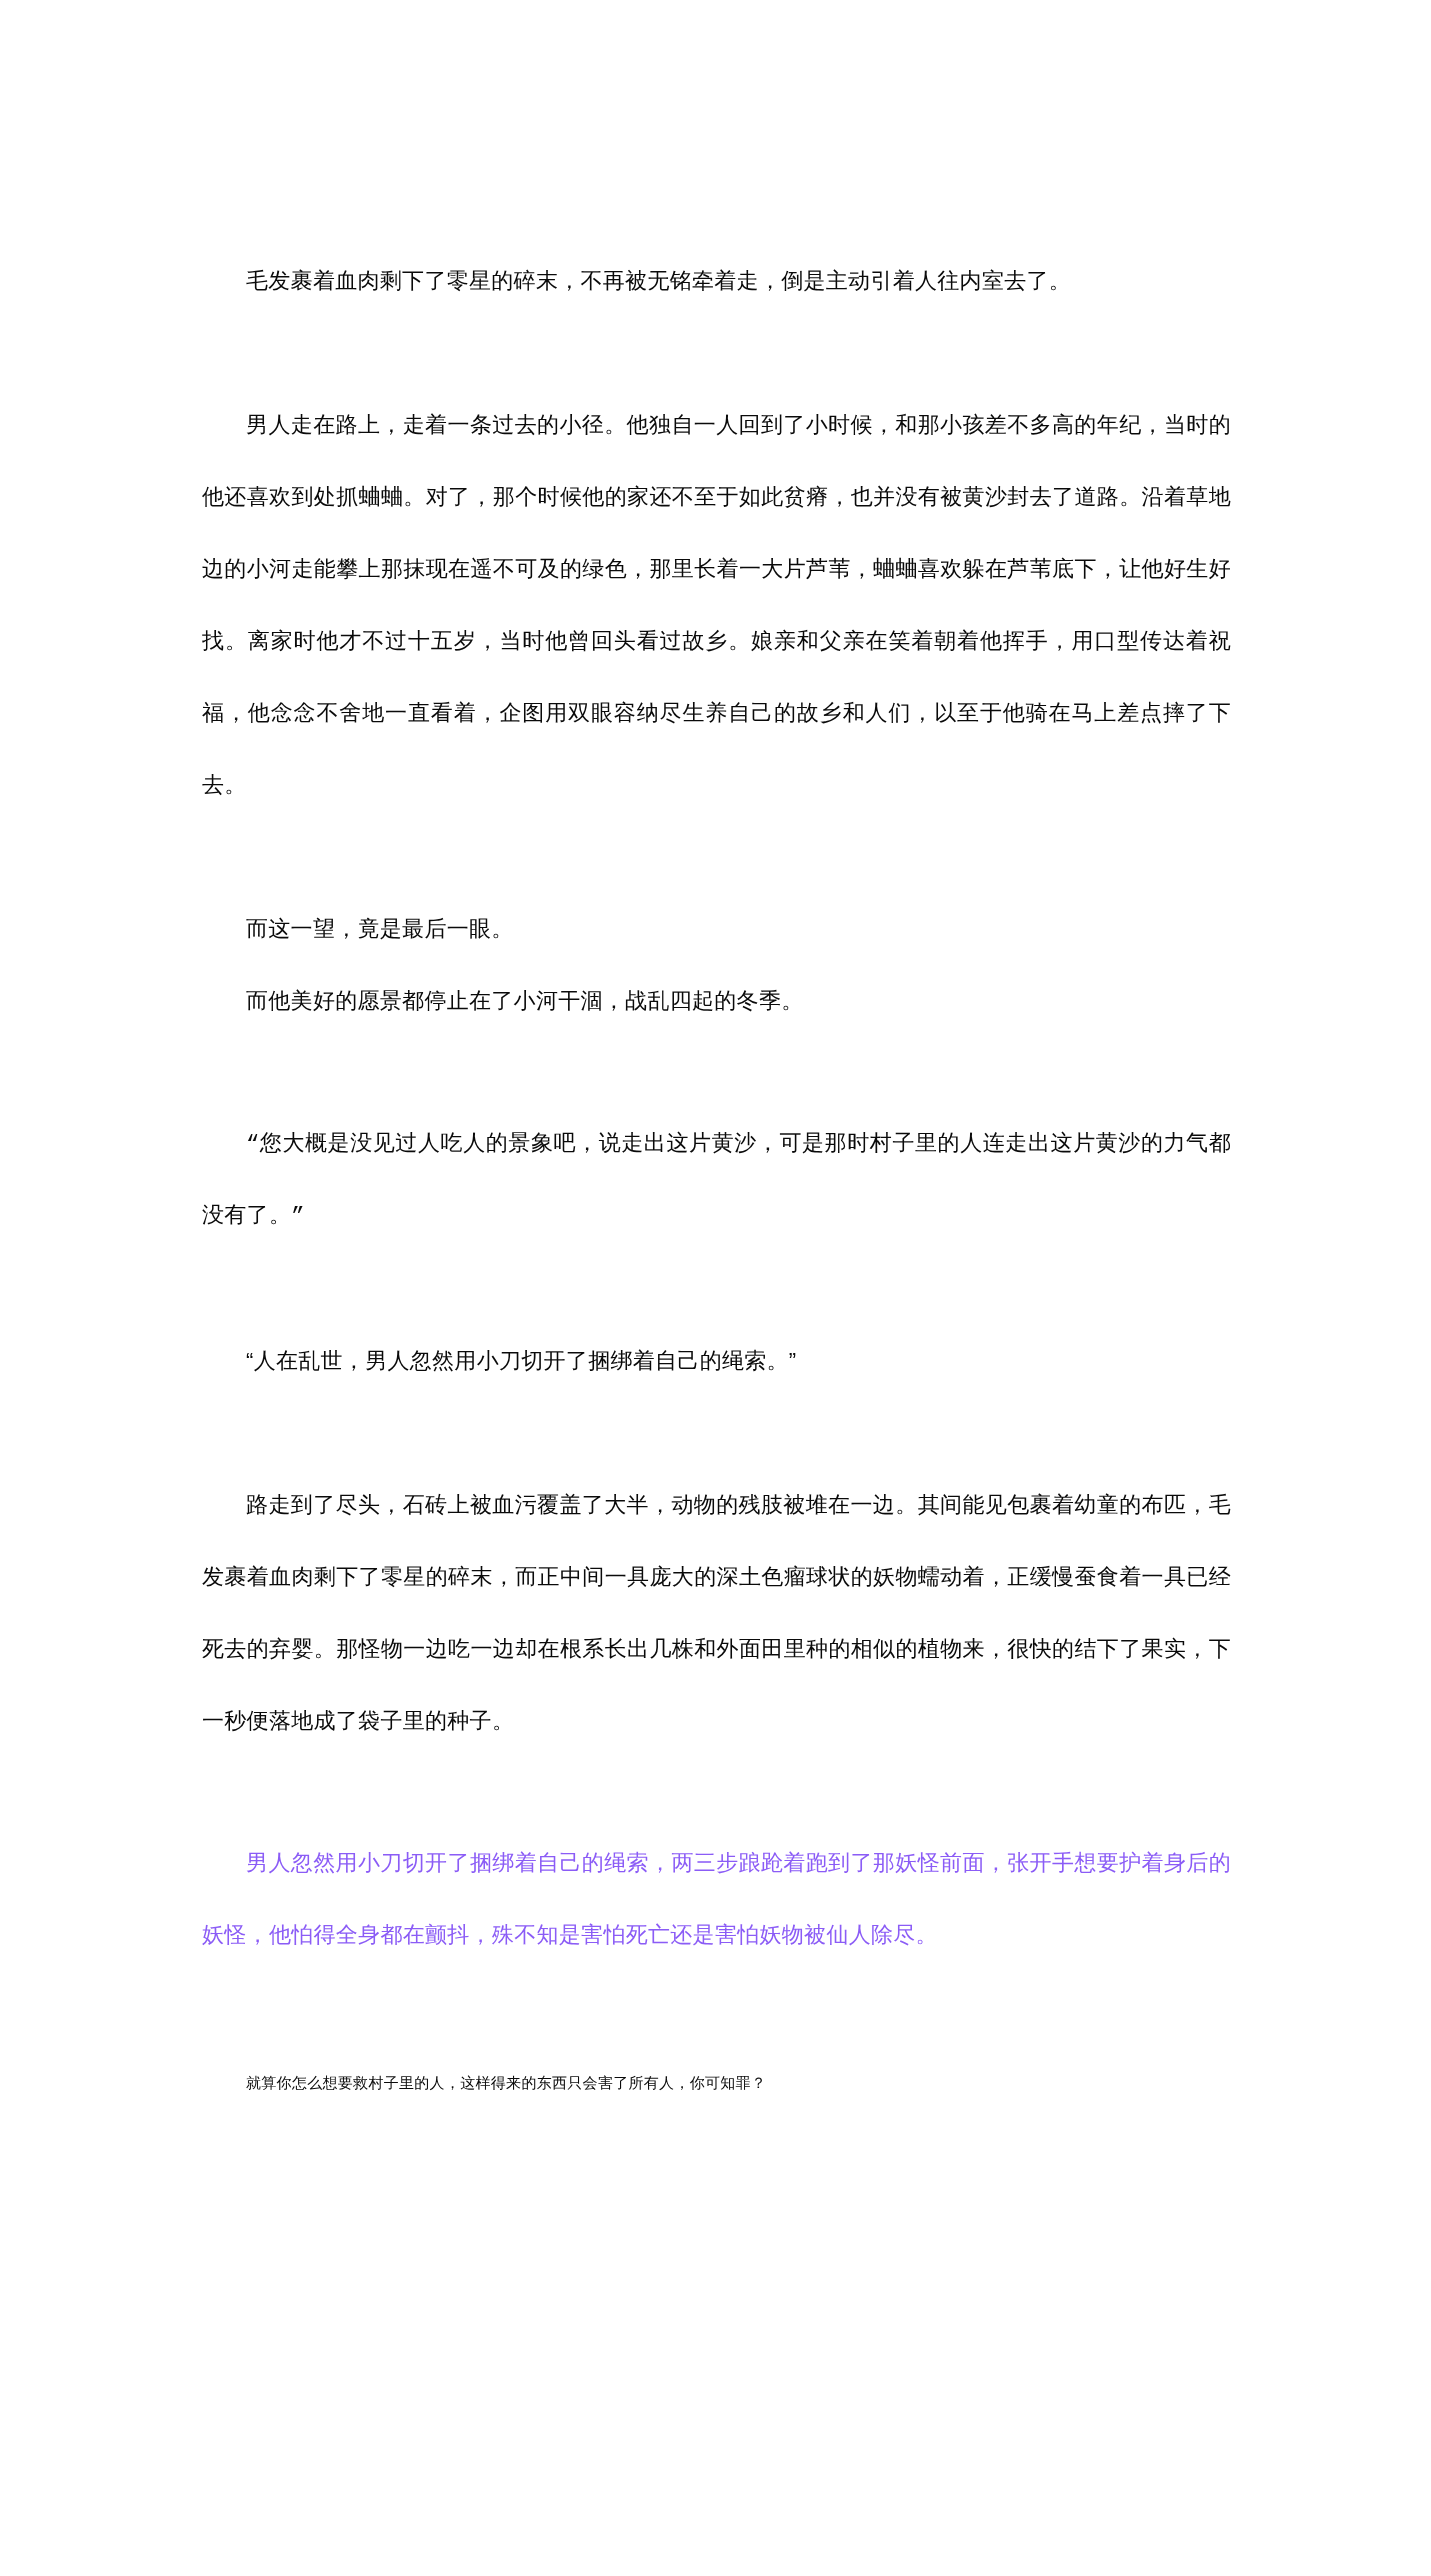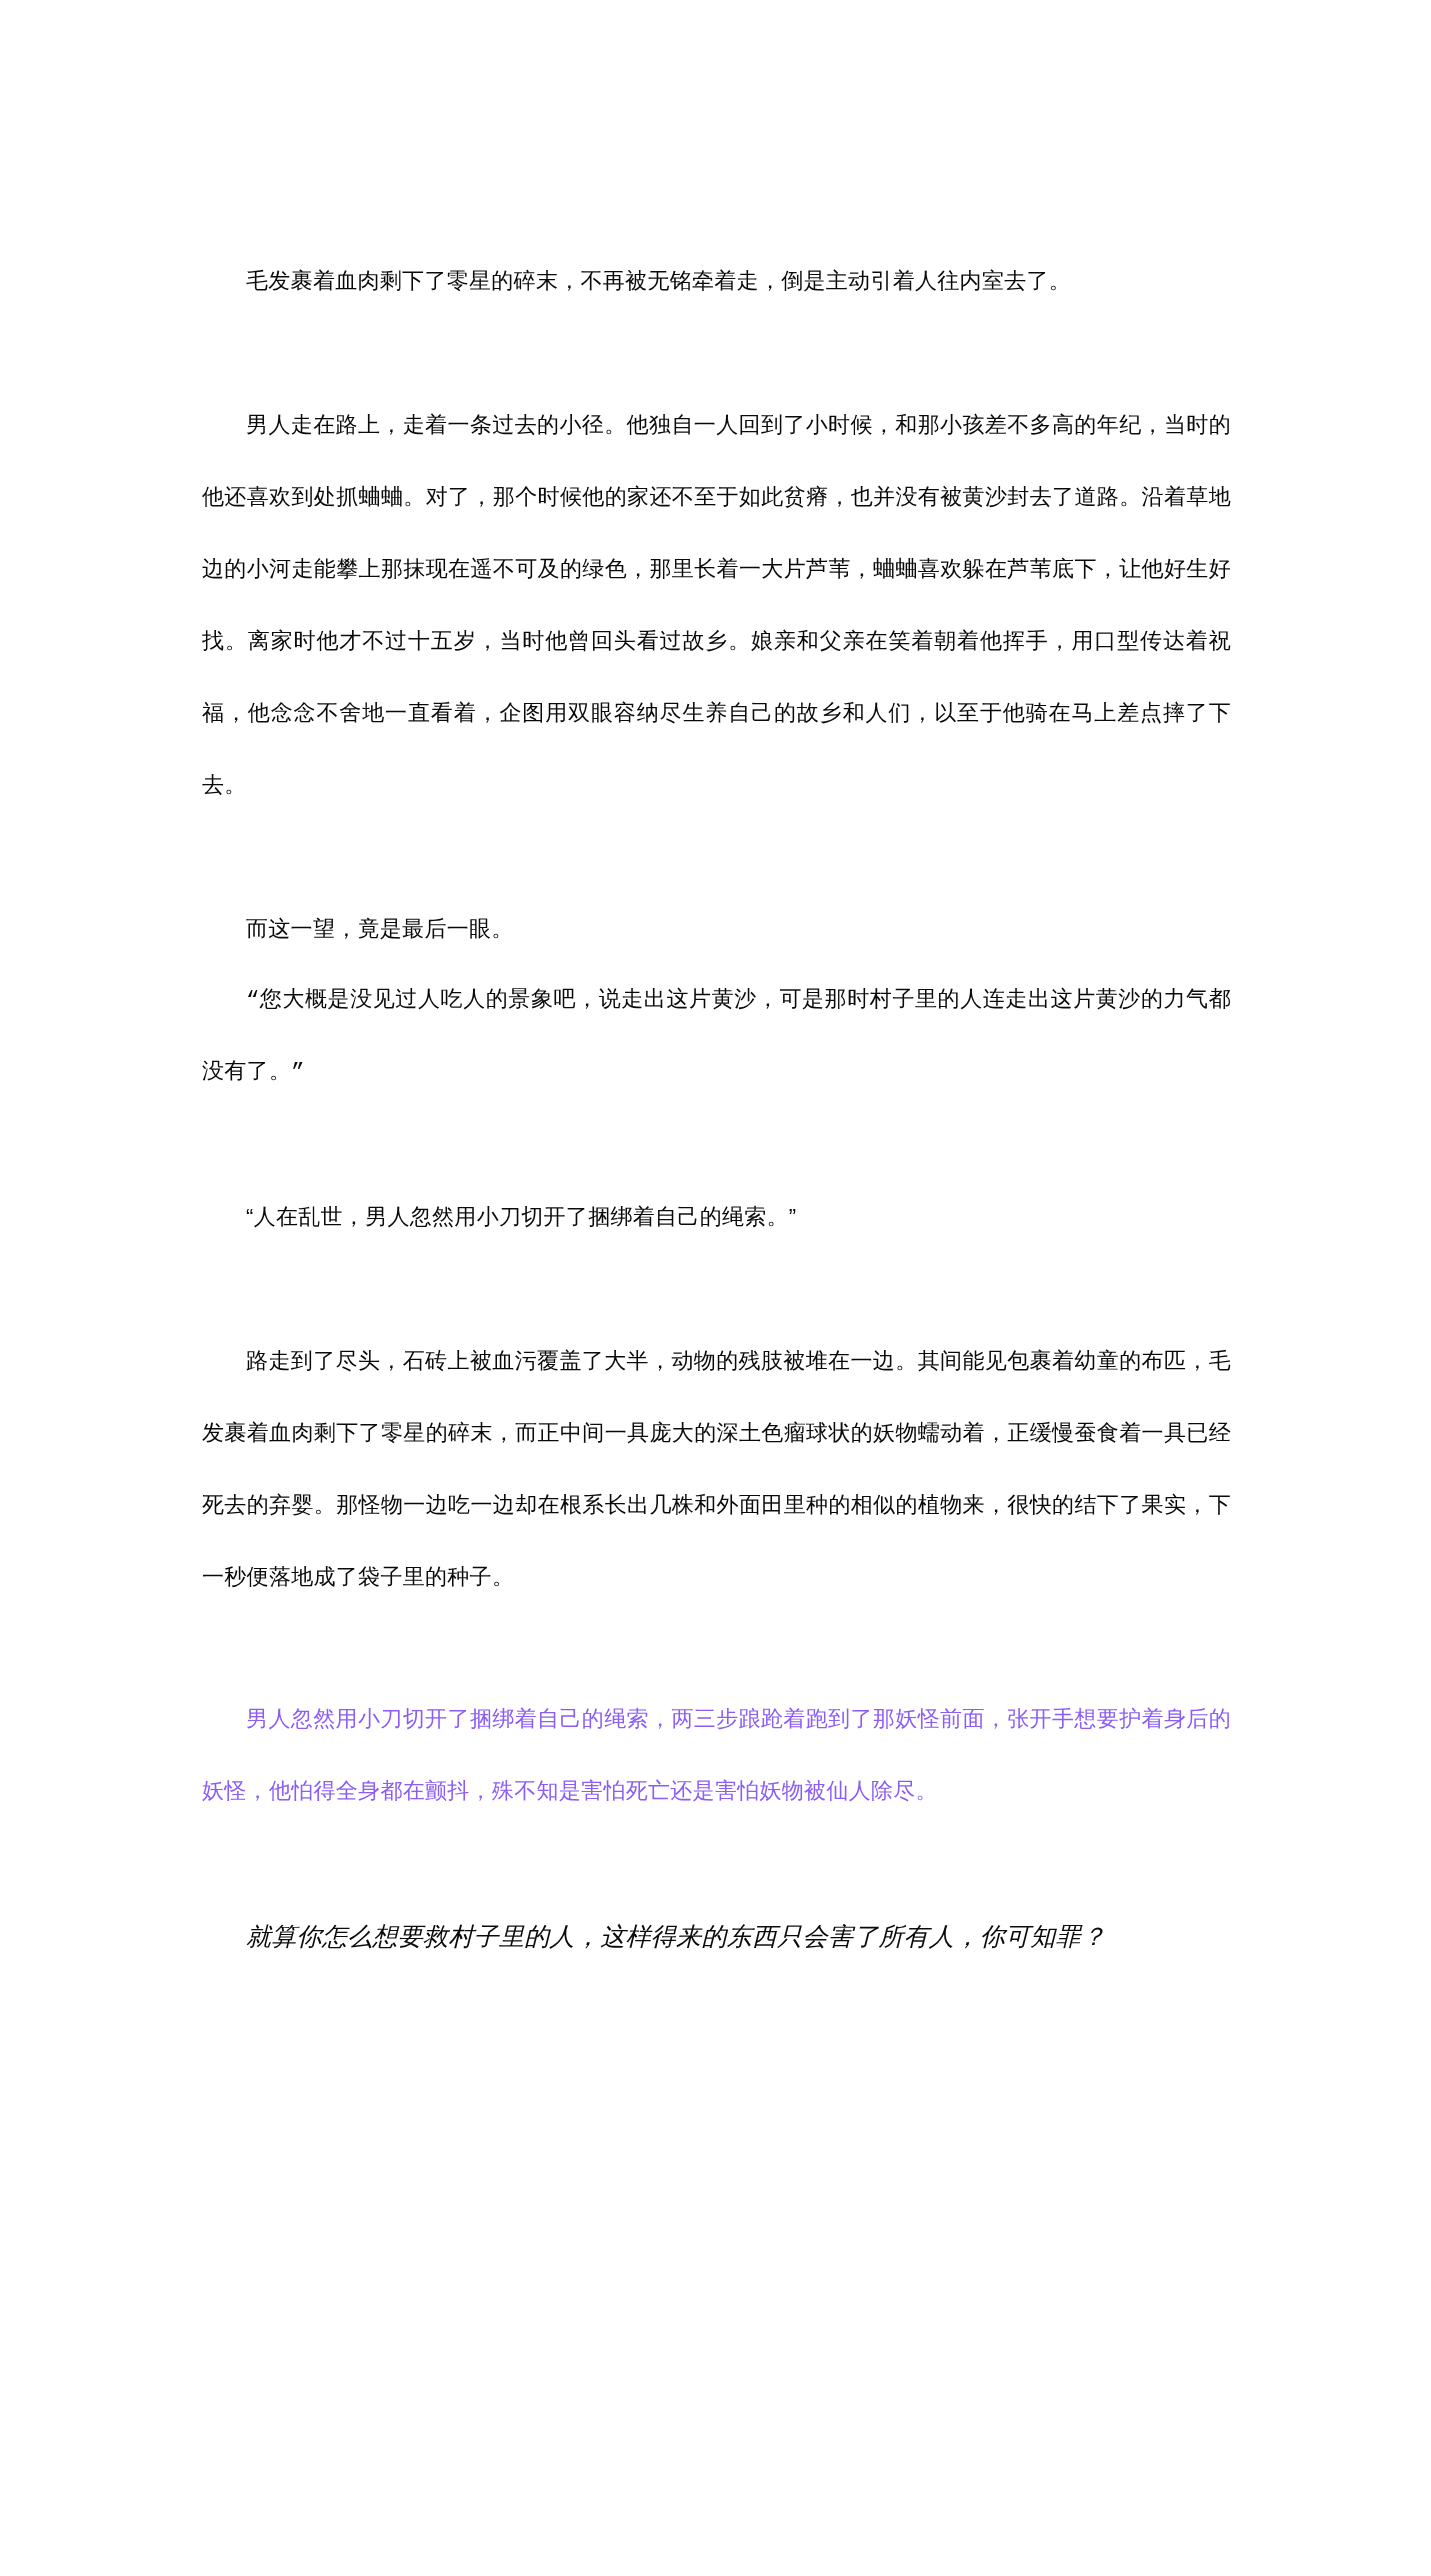--- a/index.html
+++ b/index.html
@@ -28,32 +28,32 @@
     text-align: justify;
     text-indent: 2em;
     letter-spacing: 0.3px;
     word-break: break-all;
   }
   .para.tight {
     margin-bottom: 0;
   }
   .para .em {
     font-family: "Liberation Serif", serif;
-    font-style: italic;
-    font-size: 25px;
+    font-size: 15px;
   }
 </style>
 </head>
 <body style="background: rgb(255, 255, 255);">
 
 <div class="page">
   <div class="text-body" id="text-body">
       <p class="para" style="color: rgb(10, 10, 10);"><span class="normal">毛发裹着血肉剩下了零星的碎末，不再被无铭牵着走，倒是主动引着人往内室去了。</span></p>
       <p class="para" style="color: rgb(10, 10, 10);"><span class="normal">男人走在路上，走着一条过去的小径。他独自一人回到了小时候，和那小孩差不多高的年纪，当时的他还喜欢到处抓蛐蛐。对了，那个时候他的家还不至于如此贫瘠，也并没有被黄沙封去了道路。沿着草地边的小河走能攀上那抹现在遥不可及的绿色，那里长着一大片芦苇，蛐蛐喜欢躲在芦苇底下，让他好生好找。离家时他才不过十五岁，当时他曾回头看过故乡。娘亲和父亲在笑着朝着他挥手，用口型传达着祝福，他念念不舍地一直看着，企图用双眼容纳尽生养自己的故乡和人们，以至于他骑在马上差点摔了下去。</span></p>
       <p class="para tight" style="color: rgb(10, 10, 10);"><span class="normal">而这一望，竟是最后一眼。</span></p>
+      <p class="para" style="color: rgb(10, 10, 10);"><span class="normal">而他美好的愿景都停止在了小河干涸，战乱四起的冬季。</span></p>
       <p class="para" style="color: rgb(10, 10, 10); font-family: Liberation Mono, monospace;"><span class="normal">“您大概是没见过人吃人的景象吧，说走出这片黄沙，可是那时村子里的人连走出这片黄沙的力气都没有了。”</span></p>
       <p class="para" style="color: rgb(10, 10, 10);"><span class="normal">“人在乱世，男人忽然用小刀切开了捆绑着自己的绳索。”</span></p>
       <p class="para" style="color: rgb(10, 10, 10);"><span class="normal">路走到了尽头，石砖上被血污覆盖了大半，动物的残肢被堆在一边。其间能见包裹着幼童的布匹，毛发裹着血肉剩下了零星的碎末，而正中间一具庞大的深土色瘤球状的妖物蠕动着，正缓慢蚕食着一具已经死去的弃婴。那怪物一边吃一边却在根系长出几株和外面田里种的相似的植物来，很快的结下了果实，下一秒便落地成了袋子里的种子。</span></p>
       <p class="para" style="color: #8b5cf6; font-family: Liberation Mono, monospace;"><span class="normal">男人忽然用小刀切开了捆绑着自己的绳索，两三步踉跄着跑到了那妖怪前面，张开手想要护着身后的妖怪，他怕得全身都在颤抖，殊不知是害怕死亡还是害怕妖物被仙人除尽。</span></p>
       <p class="para" style="color: rgb(10, 10, 10);"><span class="em">就算你怎么想要救村子里的人，这样得来的东西只会害了所有人，你可知罪？</span></p>
       <p class="para" style="color: rgb(10, 10, 10);"></p>
     </div>
 </div>
 
 

